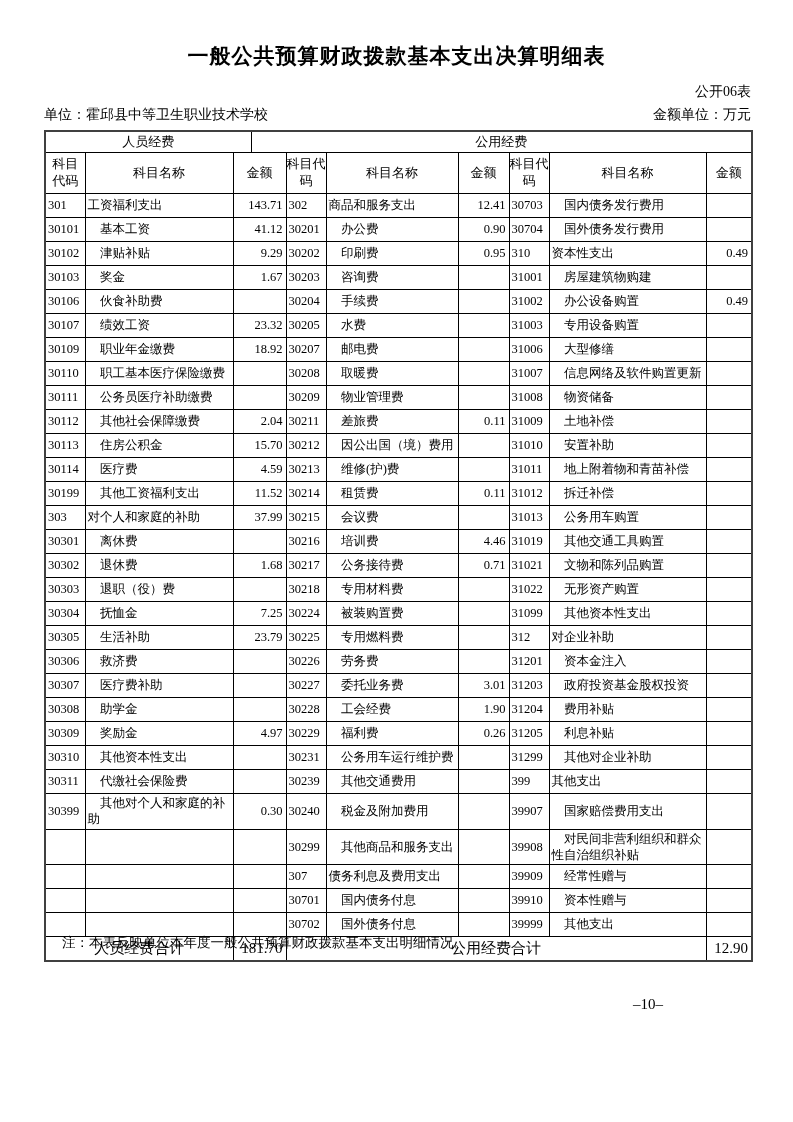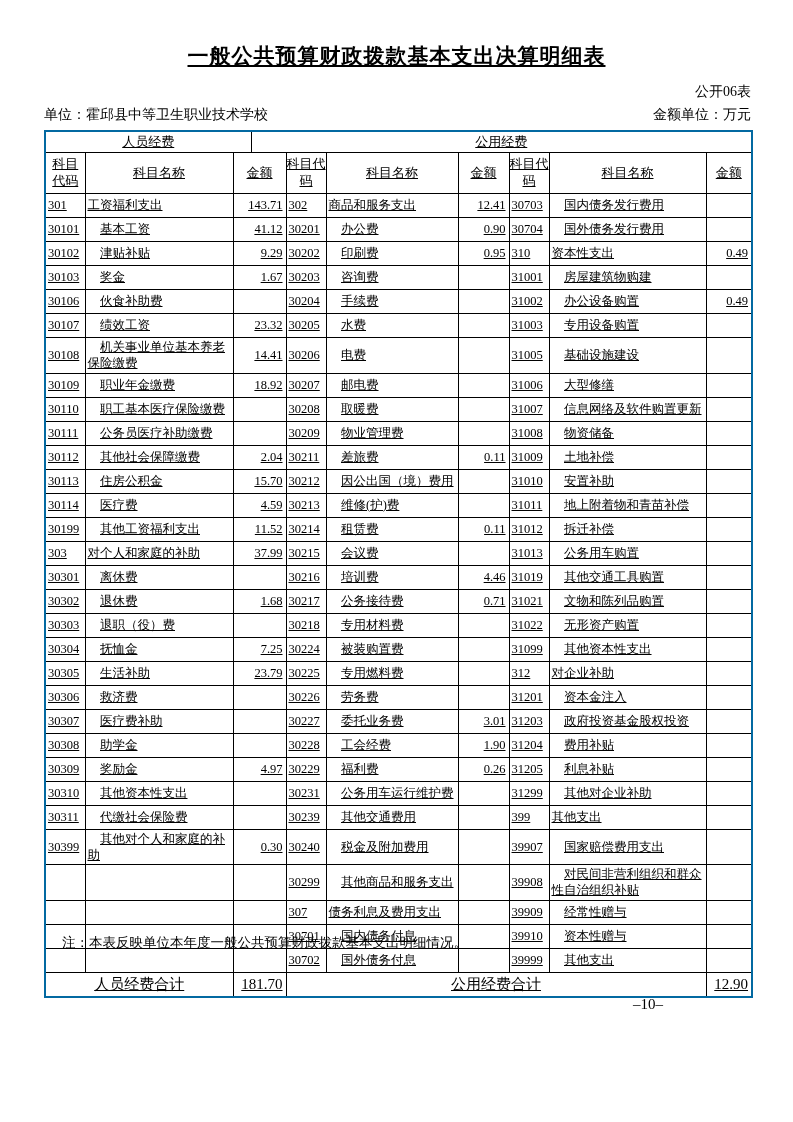--- a/index.html
+++ b/index.html
@@ -14,44 +14,42 @@
   }
   .title {
     position: absolute;
     top: 42px; left: 0; width: 100%;
     margin: 0;
     text-align: center;
     font-family: "Liberation Sans", "DejaVu Sans", sans-serif;
     font-size: 21px;
     font-weight: bold;
     letter-spacing: 1px;
-    text-decoration: underline;
   }
   .form-label {
     position: absolute;
     top: 83px; right: 42px;
     font-size: 14px;
   }
   .meta-row {
     position: absolute;
     top: 106px; left: 44px; right: 42px;
     display: flex;
     justify-content: space-between;
     font-size: 14px;
     align-items: center;
   }
   table.budget-table {
     position: absolute;
     top: 130px; left: 44px;
     width: 707px;
     table-layout: fixed;
     border-collapse: collapse;
-    border: 2px solid #0369a1;
+    border: 2px solid #404040;
     font-size: 12.5px;
-    text-decoration: underline;
   }
   .budget-table th, .budget-table td {
     border: 1px solid #000;
     padding: 0;
     overflow: hidden;
     vertical-align: middle;
     font-weight: normal;
   }
   .budget-table thead th { text-align: center; font-size: 13px; }
   tr.group-row th { height: 20px; }
@@ -180,31 +178,20 @@
           <td class="name child">绩效工资</td>
           <td class="amt" colspan="2">23.32</td>
           <td class="code">30205</td>
           <td class="name child">水费</td>
           <td class="amt"></td>
           <td class="code">31003</td>
           <td class="name child">专用设备购置</td>
           <td class="amt"></td>
         </tr>
         <tr>
-          <td class="code">30108</td>
-          <td class="name child">机关事业单位基本养老保险缴费</td>
-          <td class="amt" colspan="2">14.41</td>
-          <td class="code">30206</td>
-          <td class="name child">电费</td>
-          <td class="amt"></td>
-          <td class="code">31005</td>
-          <td class="name child">基础设施建设</td>
-          <td class="amt"></td>
-        </tr>
-        <tr>
           <td class="code">30109</td>
           <td class="name child">职业年金缴费</td>
           <td class="amt" colspan="2">18.92</td>
           <td class="code">30207</td>
           <td class="name child">邮电费</td>
           <td class="amt"></td>
           <td class="code">31006</td>
           <td class="name child">大型修缮</td>
           <td class="amt"></td>
         </tr>

